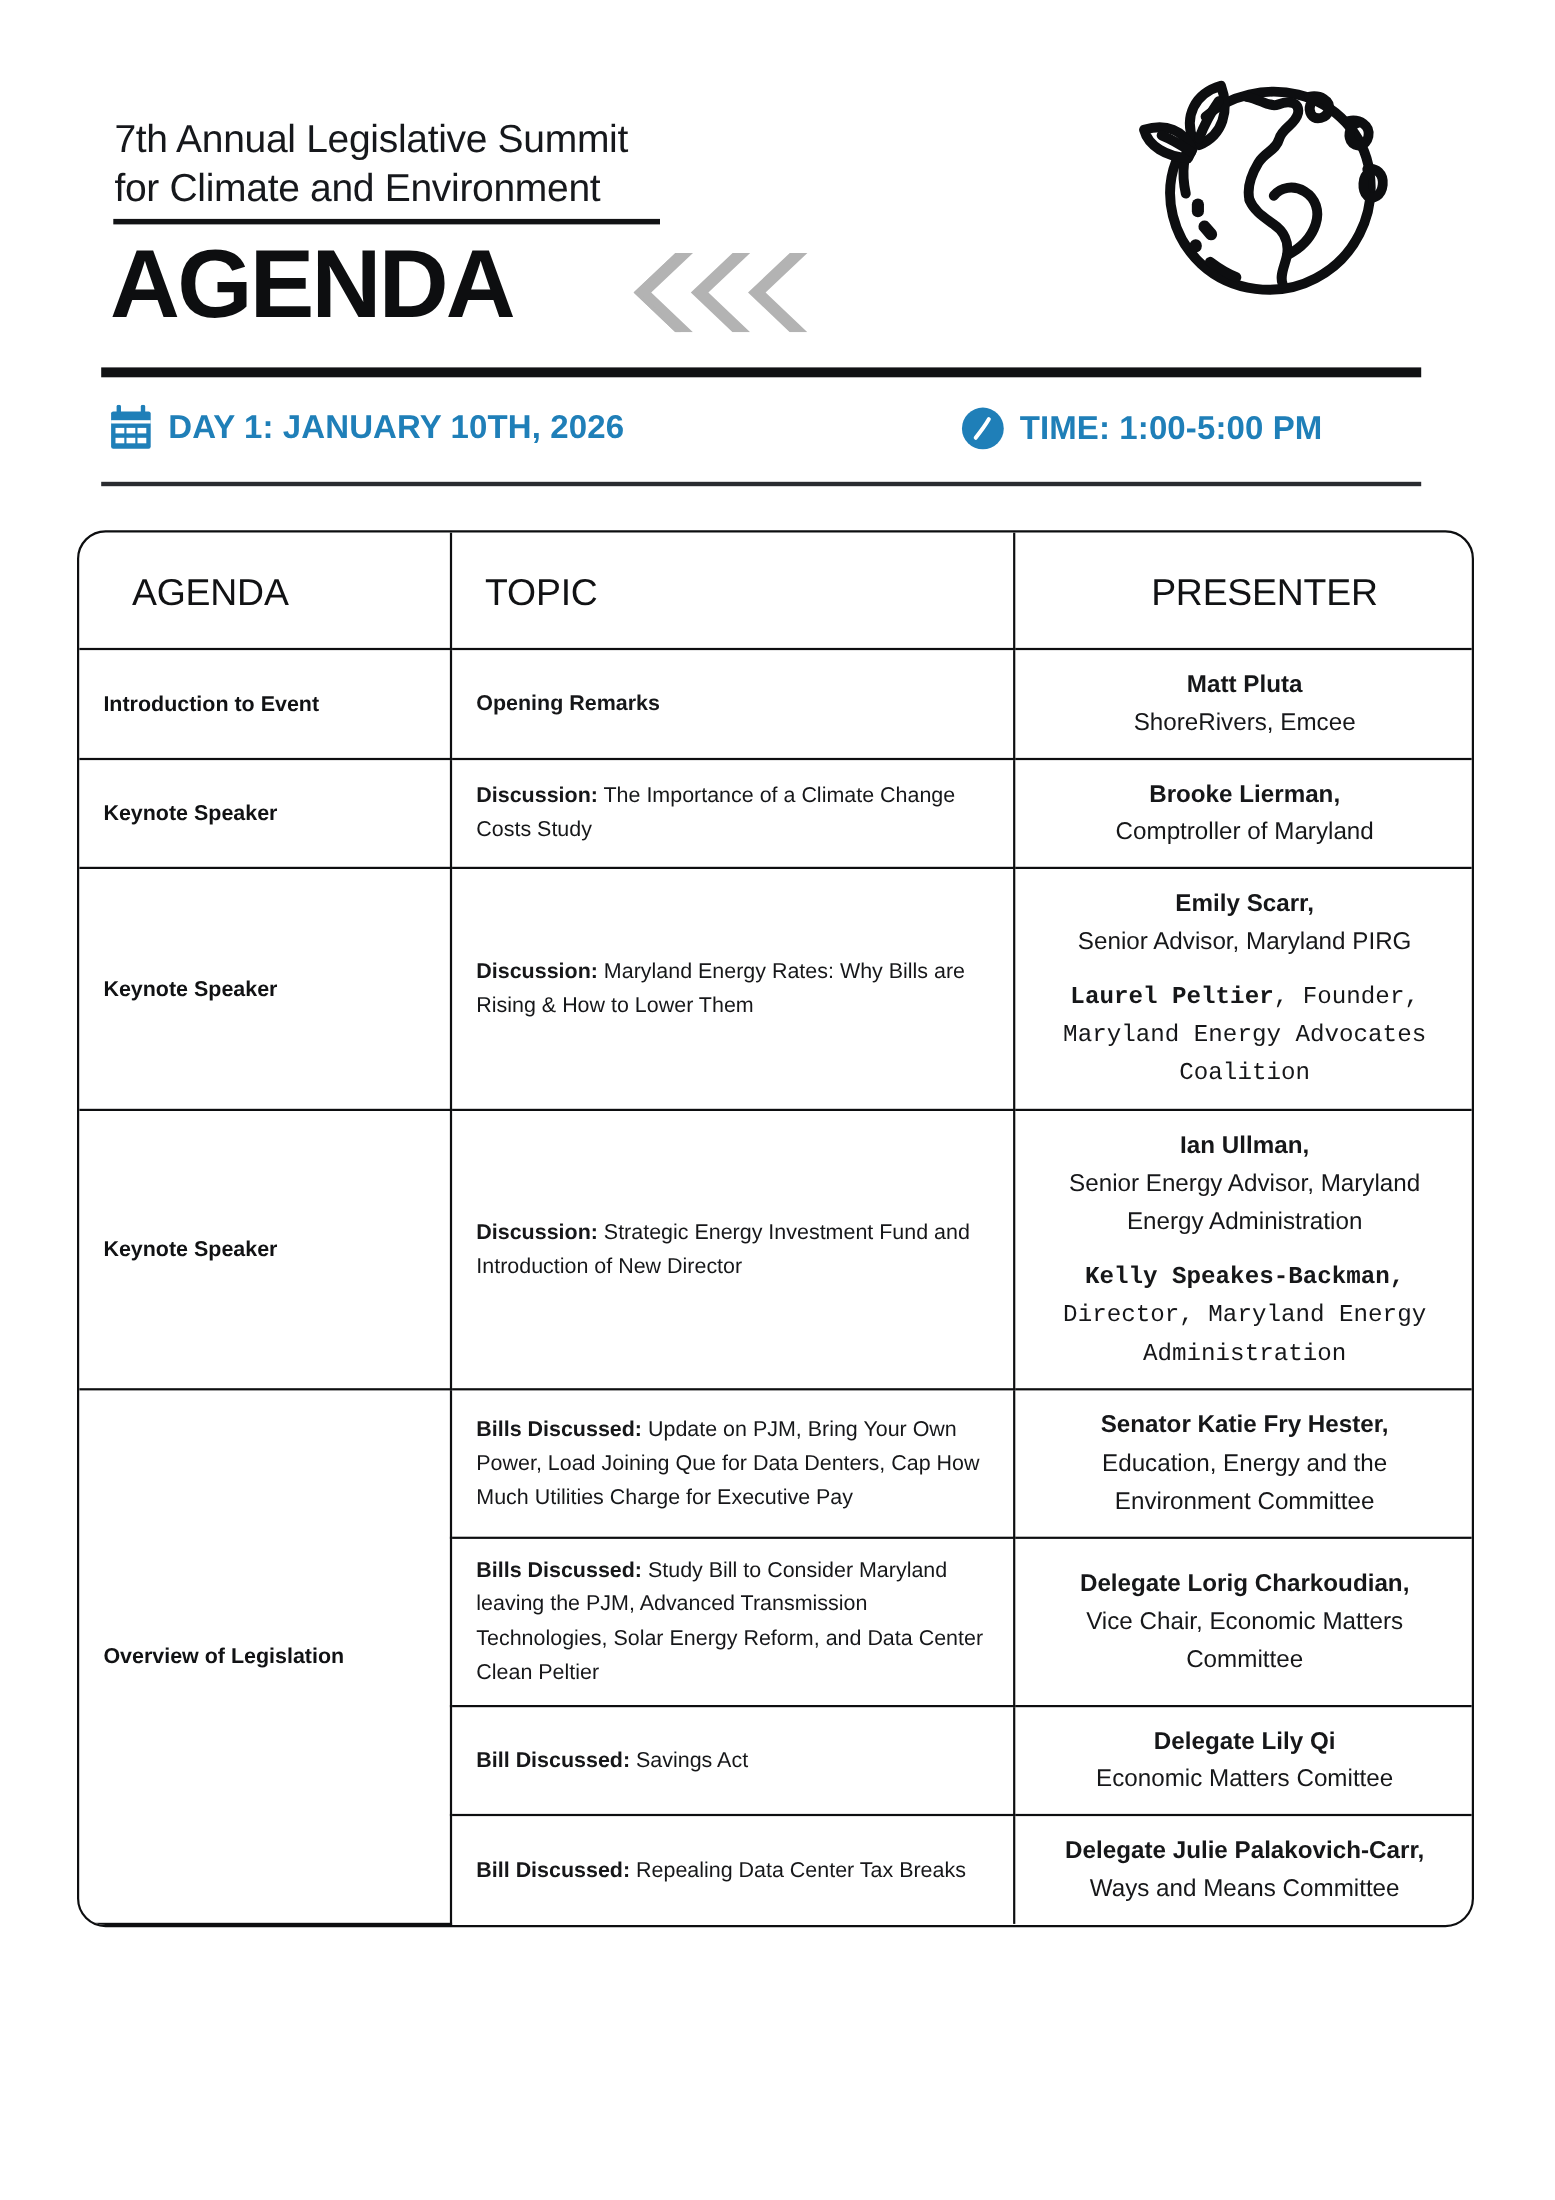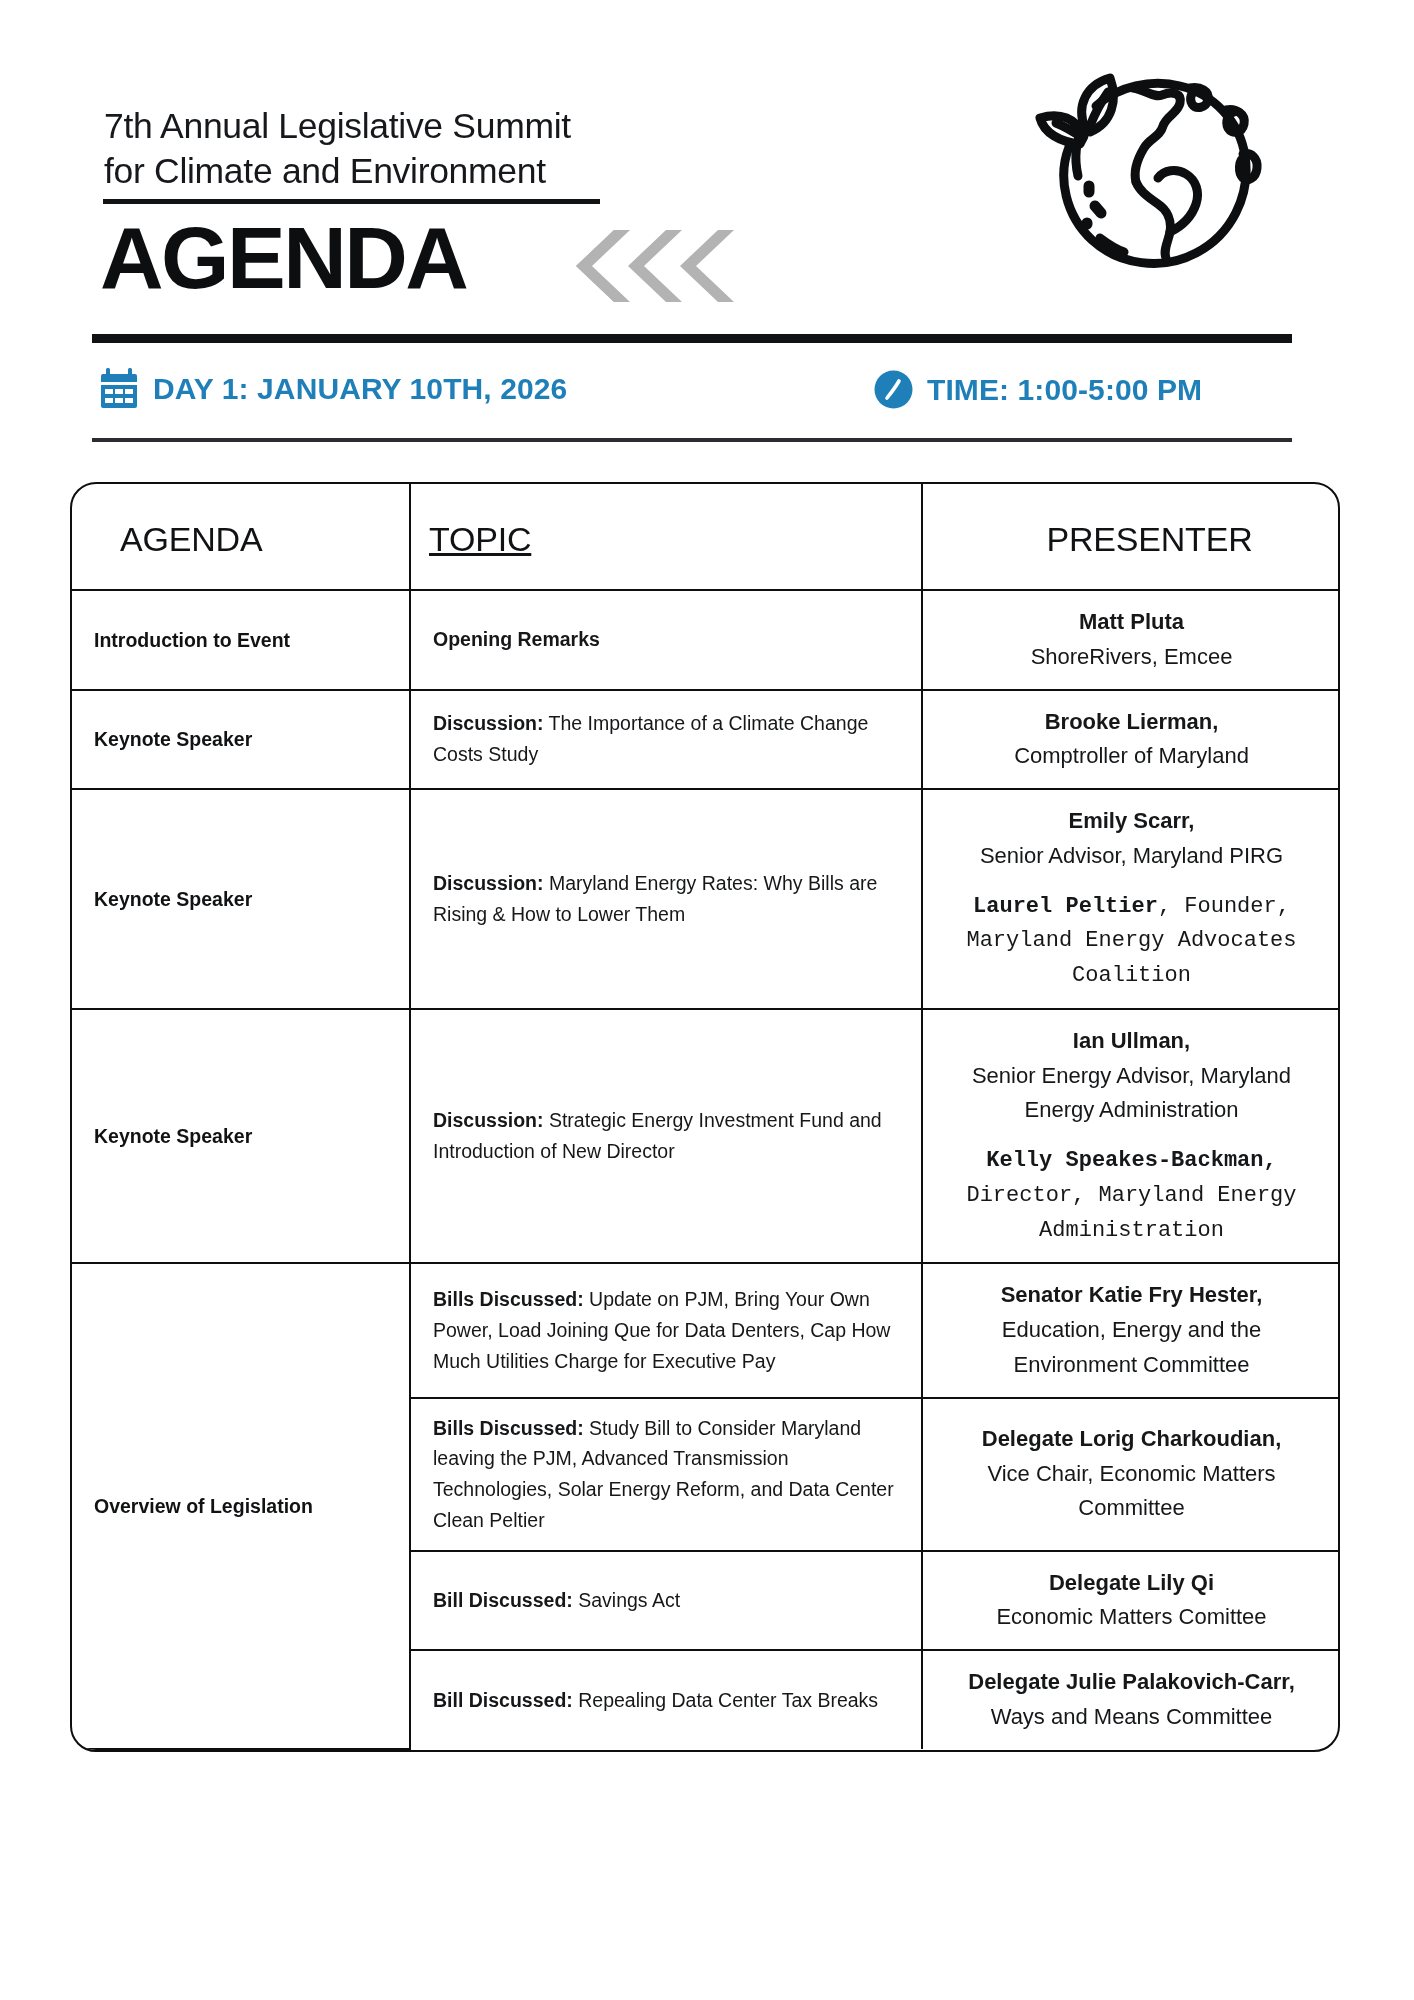--- a/index.html
+++ b/index.html
@@ -160,21 +160,21 @@
 
   table.agenda thead th {
     font-size: 34px;
     font-weight: 400;
     letter-spacing: -0.2px;
     padding-top: 36px;
     padding-bottom: 30px;
     color: #111214;
   }
   thead th.h-agenda { padding-left: 48px; }
-  thead th.h-topic { padding-left: 18px; text-decoration: underline; }
+  thead th.h-topic { padding-left: 30px; }
   thead th.h-presenter { padding-left: 58px; }
 
   td.cell-agenda {
     font-size: 19.5px;
     font-weight: 700;
     line-height: 1.55;
     padding-left: 46px;
     padding-right: 18px;
     color: #111214;
     margin-top: 36px;

